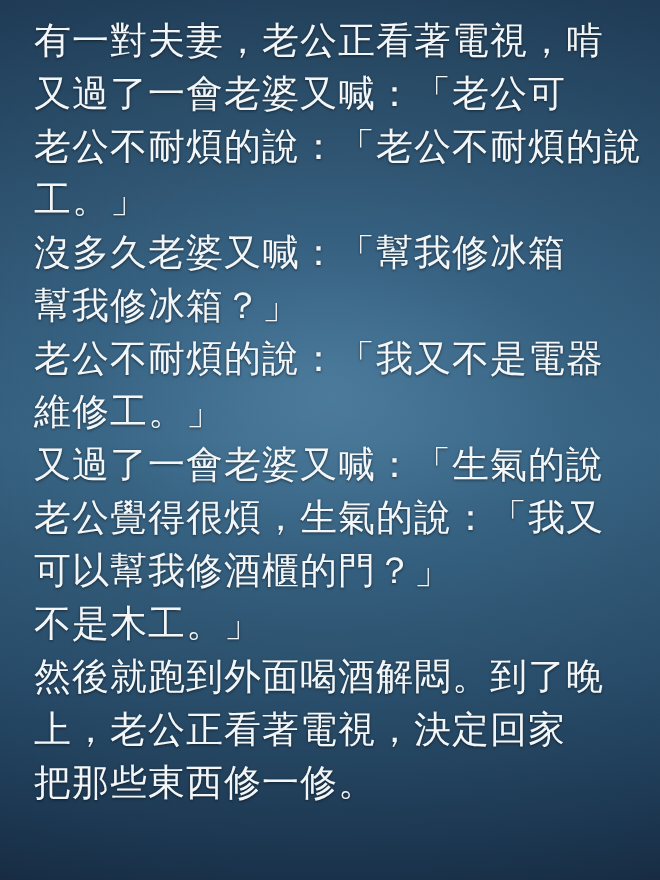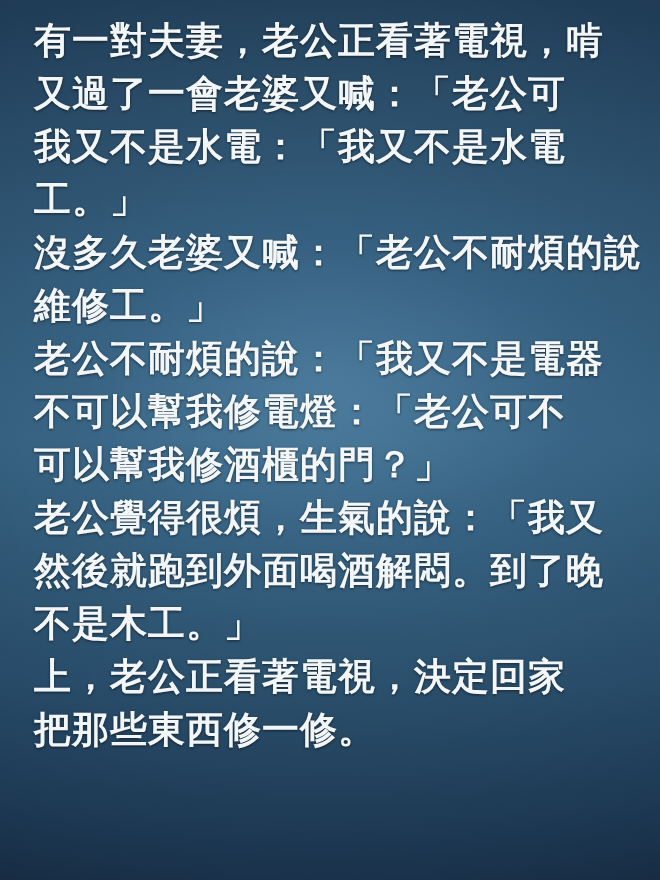--- a/index.html
+++ b/index.html
@@ -41,38 +41,39 @@
     padding: 14px 18px 0 34px;
     box-sizing: border-box;
   }
   .line {
     color: #f2f6f8;
     font-size: 37px;
     line-height: 53px;
     letter-spacing: 1px;
     white-space: pre-wrap;
     text-shadow: 0 1px 3px rgba(0,0,0,0.55);
-    font-weight: 700;
+    font-weight: 400;
   }
 </style>
 </head>
 <body>
 
 <div class="canvas">
   <div class="glow"></div>
   <div class="text-block">
     <div class="line">有一對夫妻，老公正看著電視，啃</div>
     <div class="line">又過了一會老婆又喊：「老公可</div>
-    <div class="line">我又不是水電：「我又不是水電</div>
+    <div class="line">老公不耐煩的說：「老公不耐煩的說</div>
     <div class="line">工。」</div>
-    <div class="line">沒多久老婆又喊：「老公不耐煩的說</div>
+    <div class="line">沒多久老婆又喊：「幫我修冰箱</div>
+    <div class="line">幫我修冰箱？」</div>
+    <div class="line">老公不耐煩的說：「我又不是電器</div>
     <div class="line">維修工。」</div>
-    <div class="line">老公不耐煩的說：「我又不是電器</div>
-    <div class="line">不可以幫我修電燈：「老公可不</div>
+    <div class="line">又過了一會老婆又喊：「生氣的說</div>
+    <div class="line">老公覺得很煩，生氣的說：「我又</div>
     <div class="line">可以幫我修酒櫃的門？」</div>
-    <div class="line">老公覺得很煩，生氣的說：「我又</div>
+    <div class="line">不是木工。」</div>
     <div class="line">然後就跑到外面喝酒解悶。到了晚</div>
-    <div class="line">不是木工。」</div>
     <div class="line">上，老公正看著電視，決定回家</div>
     <div class="line">把那些東西修一修。</div>
 
   </div>
 </div>
 
 </body></html>

